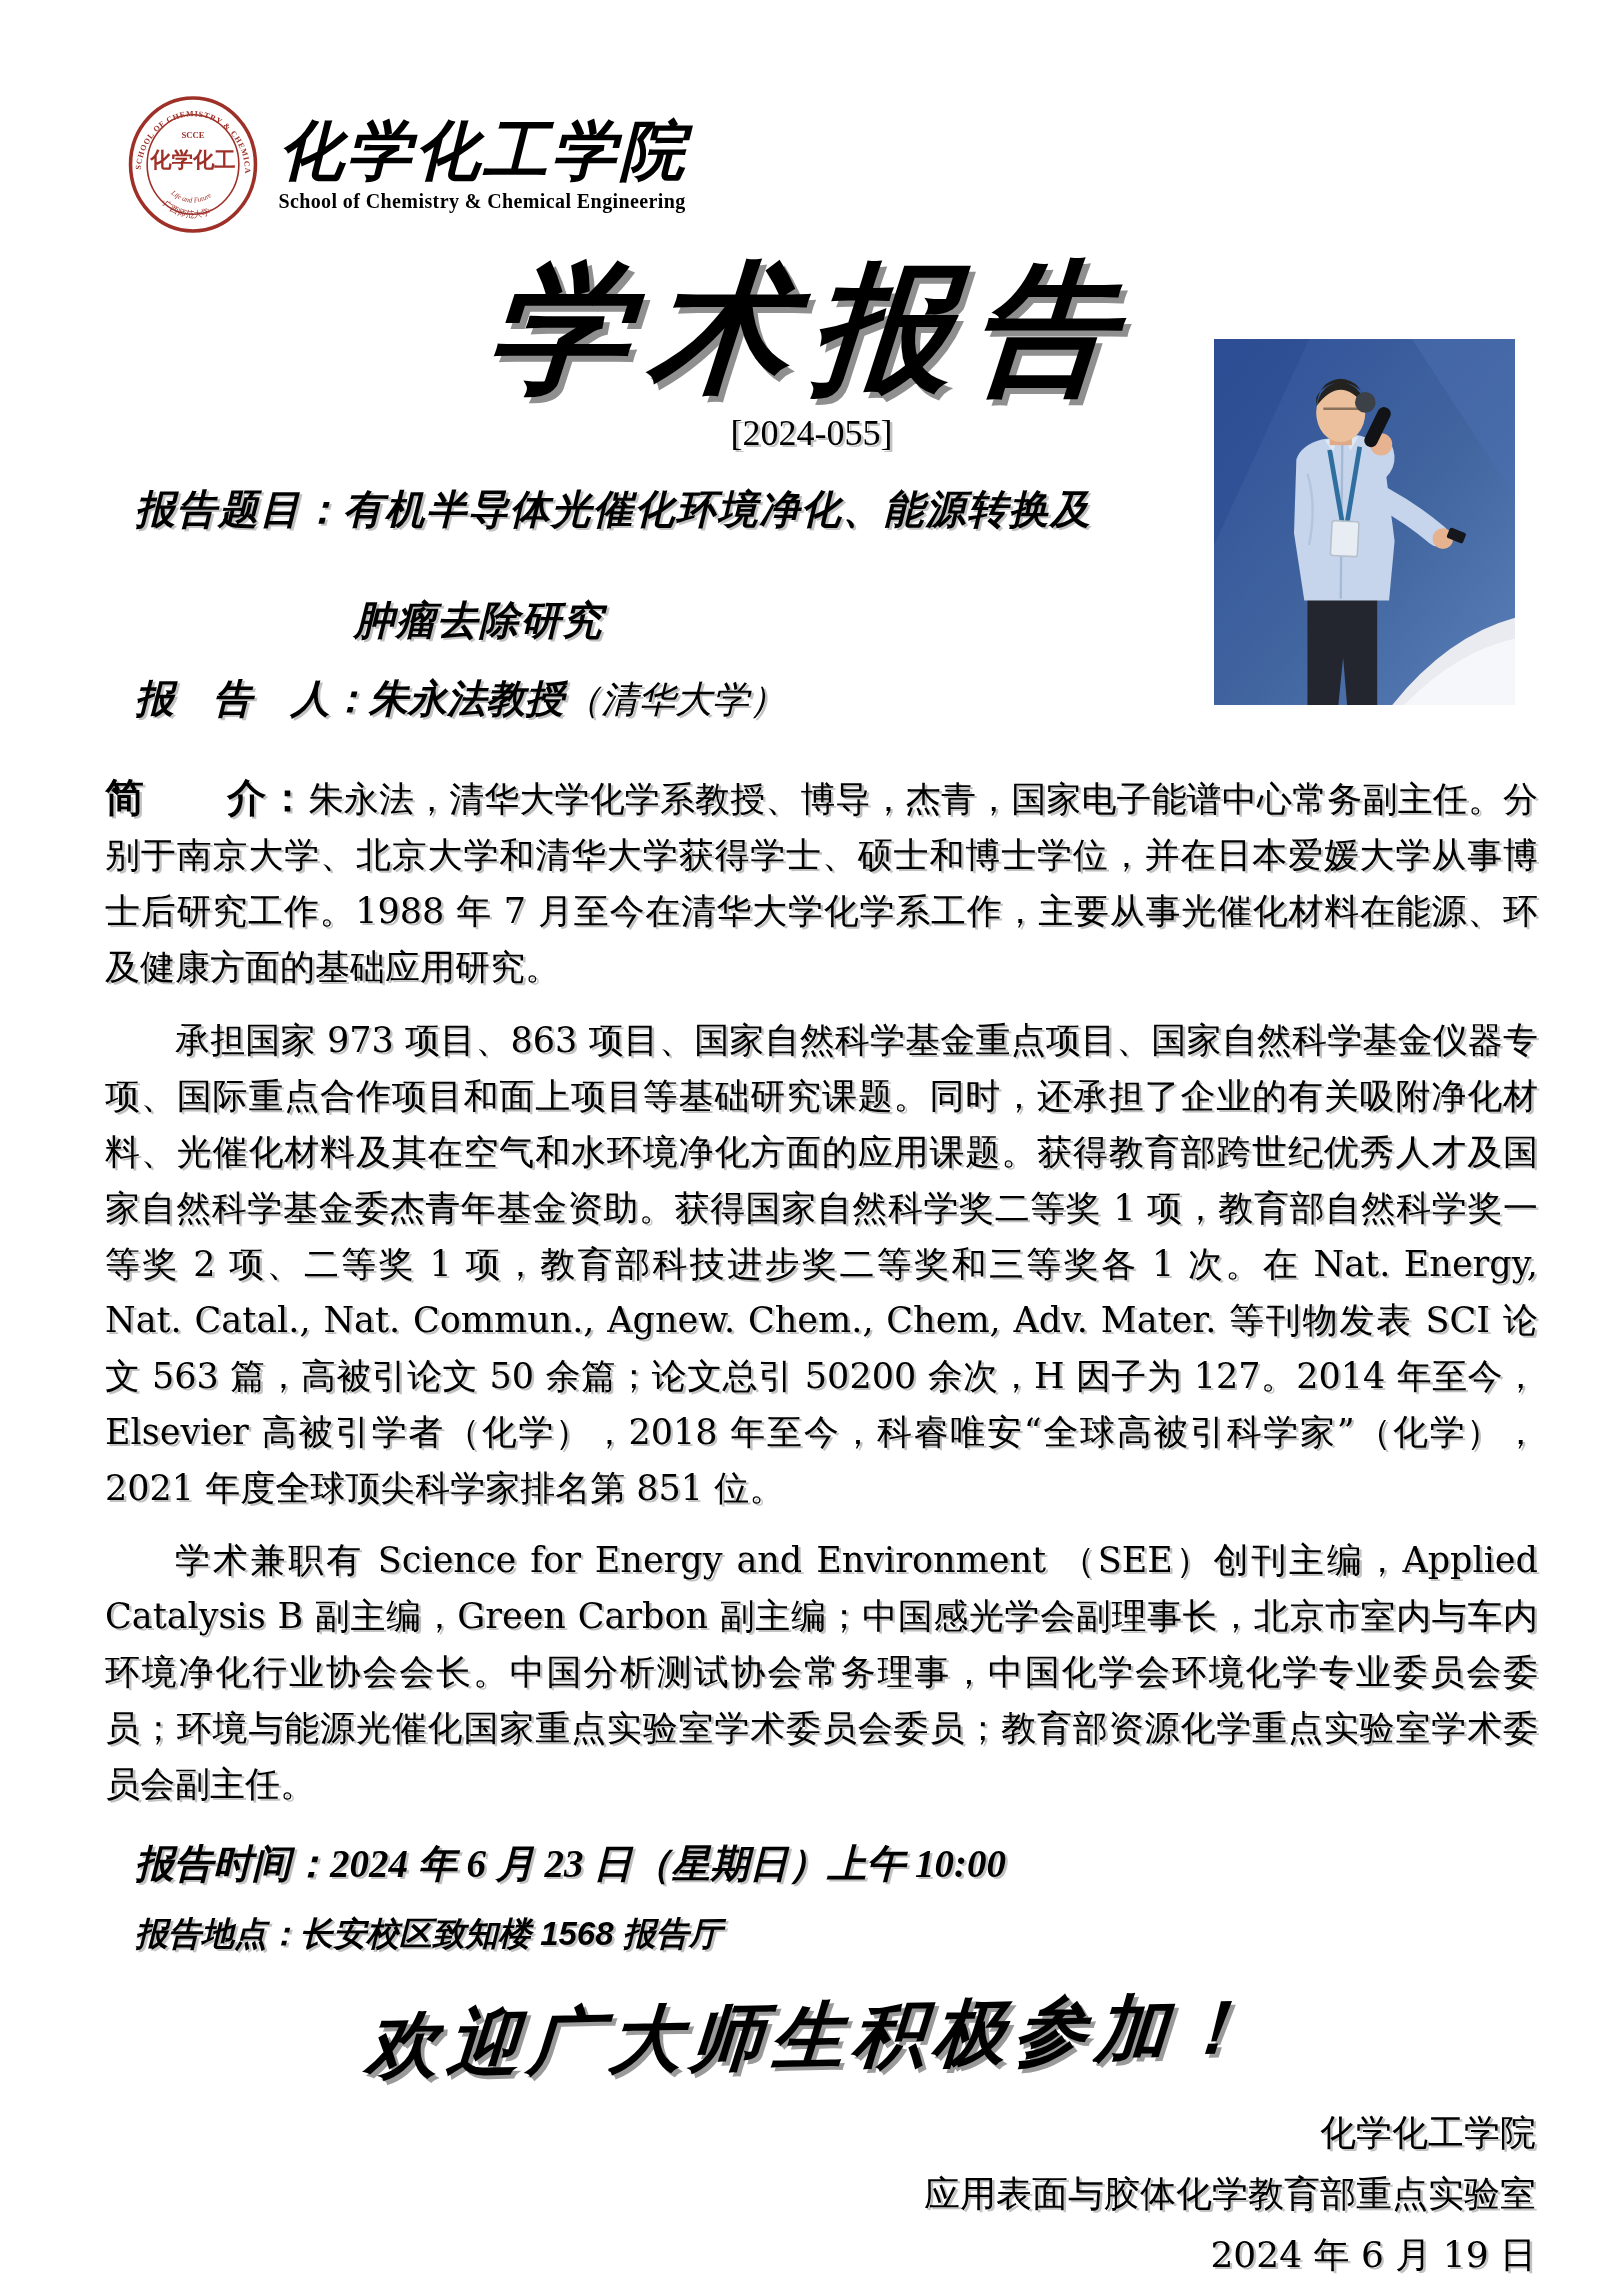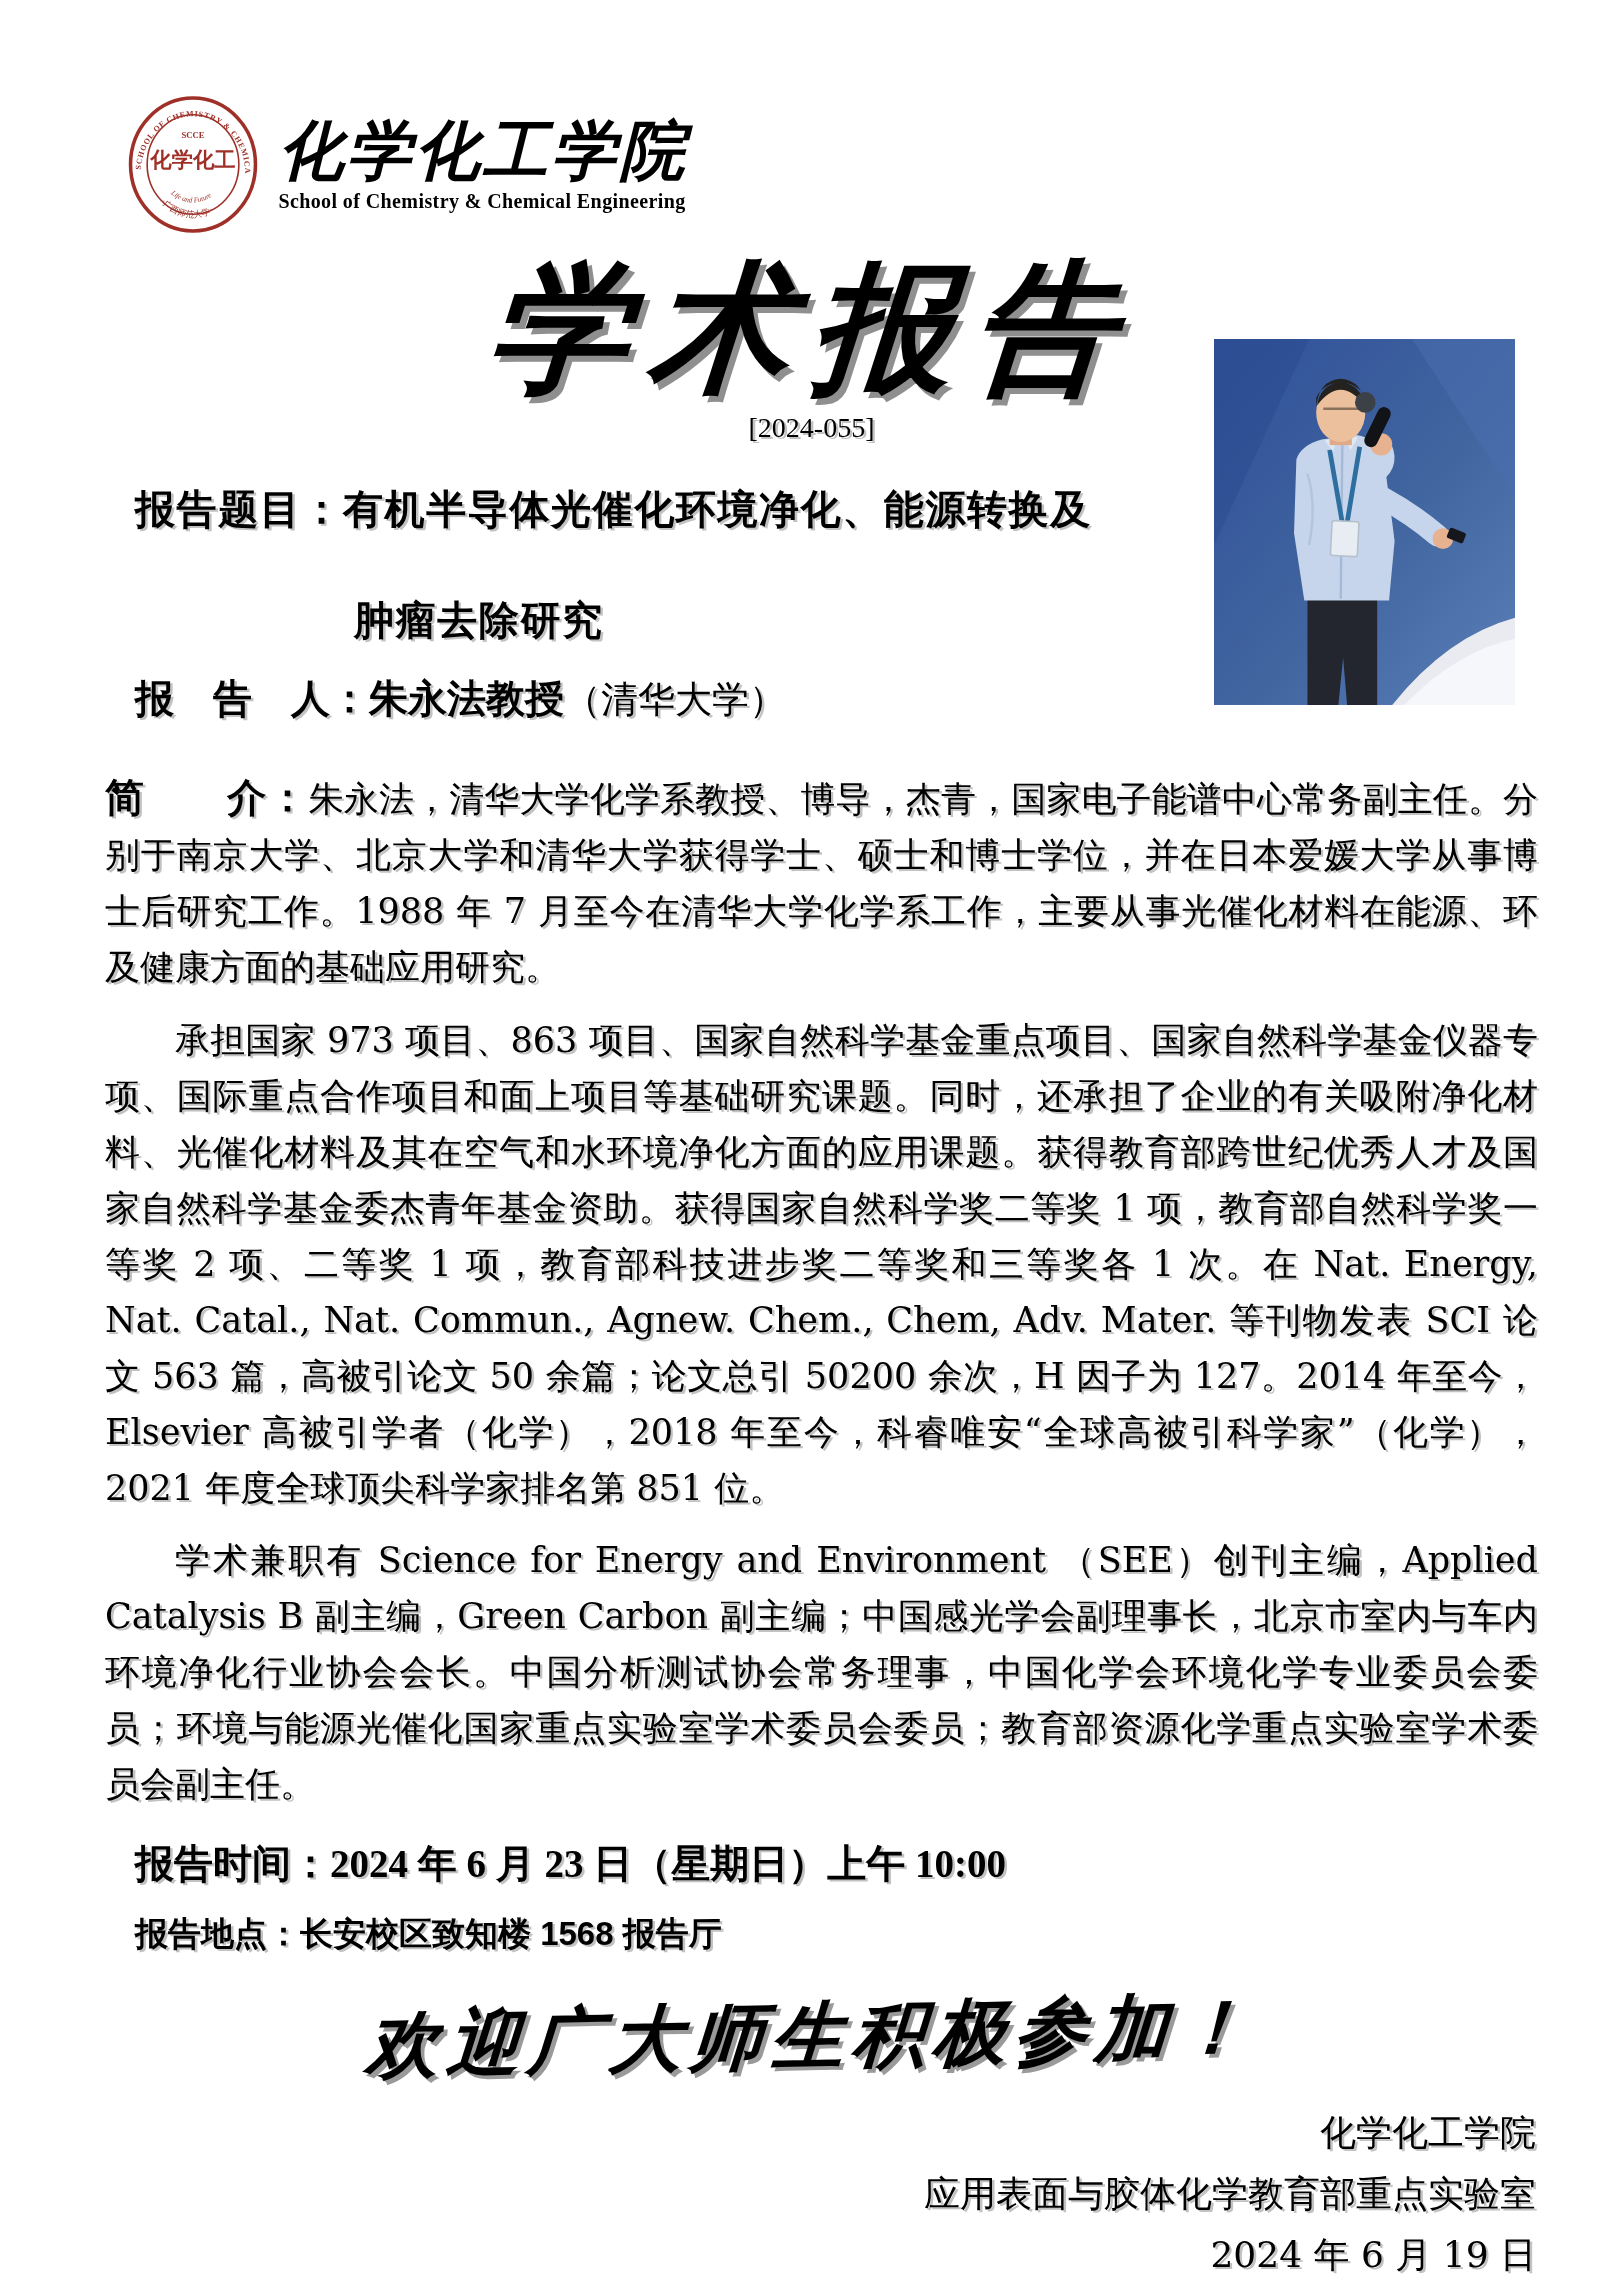--- a/index.html
+++ b/index.html
@@ -36,32 +36,32 @@
     text-align:center;
     font-size:141px; font-weight:bold; font-style:italic;
     letter-spacing:20.6px;
     transform:skewX(-4deg);
     text-shadow:5.5px 5.5px 0 #8f8f8f;
     font-family:"DejaVu Serif", serif;
     white-space:nowrap;
   }
   .report-no{
     position:absolute; top:412px; left:0; width:100%;
-    text-align:center; font-size:28px;
+    text-align:center; font-size:36px;
     font-family:"Liberation Serif", serif;
   }
 
   
   .photo{
     position:absolute; top:339px; left:1214px;
     width:301px; height:366px; display:block;
   }
 
   
-  .hei{ font-family:"Liberation Sans", sans-serif; font-weight:bold; }
+  .hei{ font-family:"Liberation Sans", sans-serif; font-weight:bold;font-style:italic; }
   .topic-1{ position:absolute; top:482px; left:135px; font-size:40px; letter-spacing:1.6px; }
   .topic-2{ position:absolute; top:593px; left:354px; font-size:40px; letter-spacing:1.6px; }
   .speaker-line{ position:absolute; top:672px; left:135px; font-size:39px; }
   .speaker-affil{ font-family:"DejaVu Serif", serif; font-weight:normal; font-size:37px; }
 
   
   .bio-block{
     position:absolute; top:770px; left:105px; width:1433px;
     font-size:35px; line-height:56px; text-align:justify;
   }

